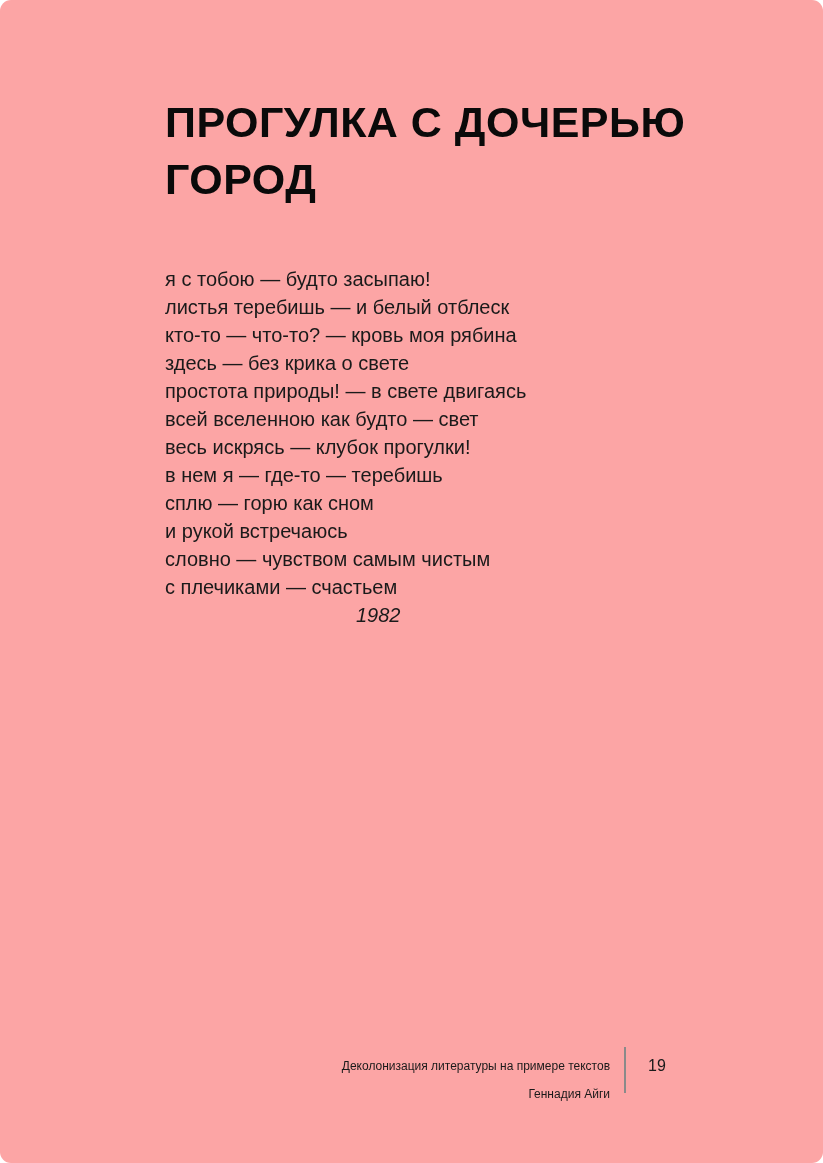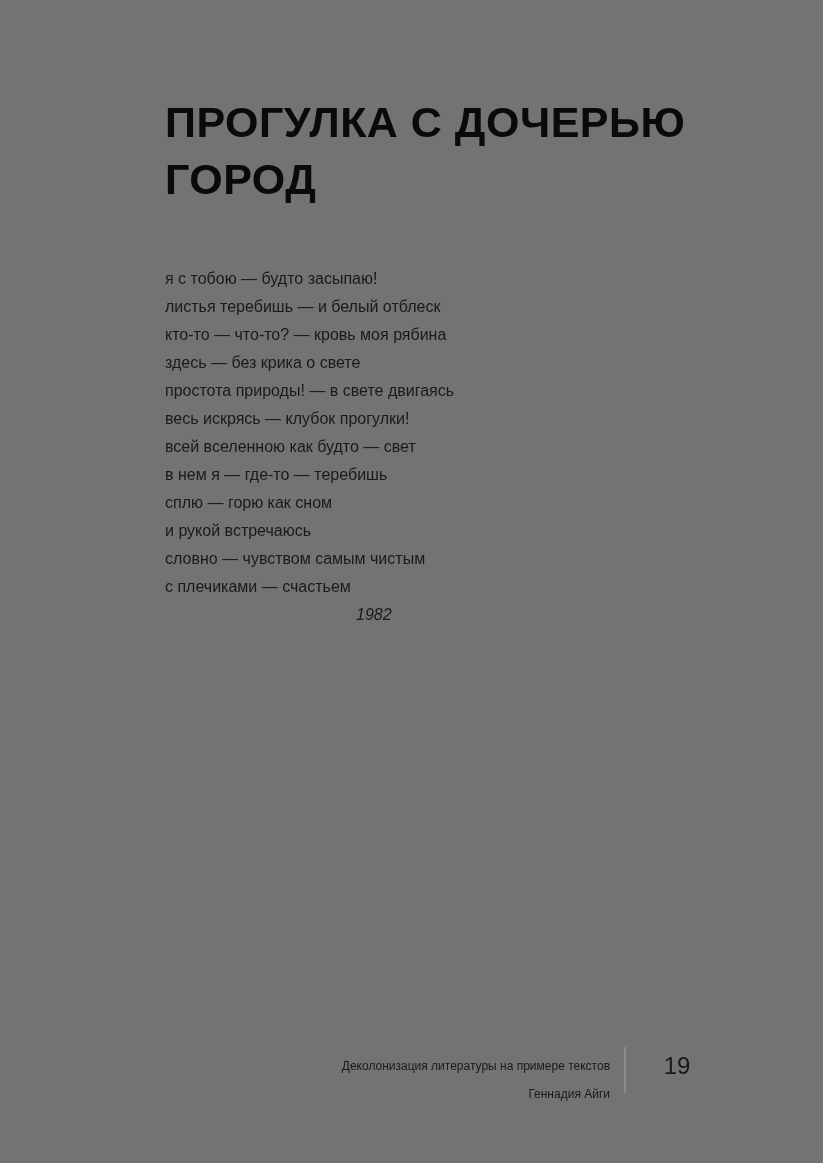--- a/index.html
+++ b/index.html
@@ -4,42 +4,43 @@
 <style>
   html, body {
     margin: 0;
     padding: 0;
     background: #ffffff;
   }
   .page {
     position: relative;
     width: 823px;
     height: 1163px;
-    background: #737373;
+    background: #fca5a5;
     font-family: "Liberation Sans", "DejaVu Sans", sans-serif;
     color: #161616;
     overflow: hidden;
+    border-radius: 11px;
   }
   .title {
     position: absolute;
     left: 165px;
     top: 94px;
     margin: 0;
     font-size: 43px;
     line-height: 57px;
     font-weight: 700;
     color: #0a0a0a;
     letter-spacing: 0.5px;
   }
   .title-line { display: block; }
   .poem {
     position: absolute;
     left: 165px;
     top: 265px;
-    font-size: 16px;
+    font-size: 20px;
     line-height: 28px;
     color: #1a1a1a;
   }
   .poem-line { white-space: pre; }
   .poem-date {
     font-style: italic;
     padding-left: 191px;
   }
   .footer-caption {
     position: absolute;
@@ -57,44 +58,44 @@
     top: 1047px;
     width: 2px;
     height: 46px;
     background: #8a8a8a;
   }
   .page-number {
     position: absolute;
     left: 648px;
     top: 1052px;
     width: 58px;
-    text-align: center;
-    font-size: 24px;
+    text-align: left;
+    font-size: 16px;
     line-height: 28px;
     color: #1a1a1a;
   }
 </style>
 </head>
 <body>
 
 <div class="page">
 
   <h1 class="title">
     <span class="title-line">ПРОГУЛКА С ДОЧЕРЬЮ</span>
     <span class="title-line">ГОРОД</span>
   </h1>
 
   <div class="poem">
     <div class="poem-line">я с тобою — будто засыпаю!</div>
     <div class="poem-line">листья теребишь — и белый отблеск</div>
     <div class="poem-line">кто-то — что-то? — кровь моя рябина</div>
     <div class="poem-line">здесь — без крика о свете</div>
     <div class="poem-line">простота природы! — в свете двигаясь</div>
+    <div class="poem-line">всей вселенною как будто — свет</div>
     <div class="poem-line">весь искрясь — клубок прогулки!</div>
-    <div class="poem-line">всей вселенною как будто — свет</div>
     <div class="poem-line">в нем я — где-то — теребишь</div>
     <div class="poem-line">сплю — горю как сном</div>
     <div class="poem-line">и рукой встречаюсь</div>
     <div class="poem-line">словно — чувством самым чистым</div>
     <div class="poem-line">с плечиками — счастьем</div>
     <div class="poem-date">
       <span>1982</span>
     </div>
   </div>
 

